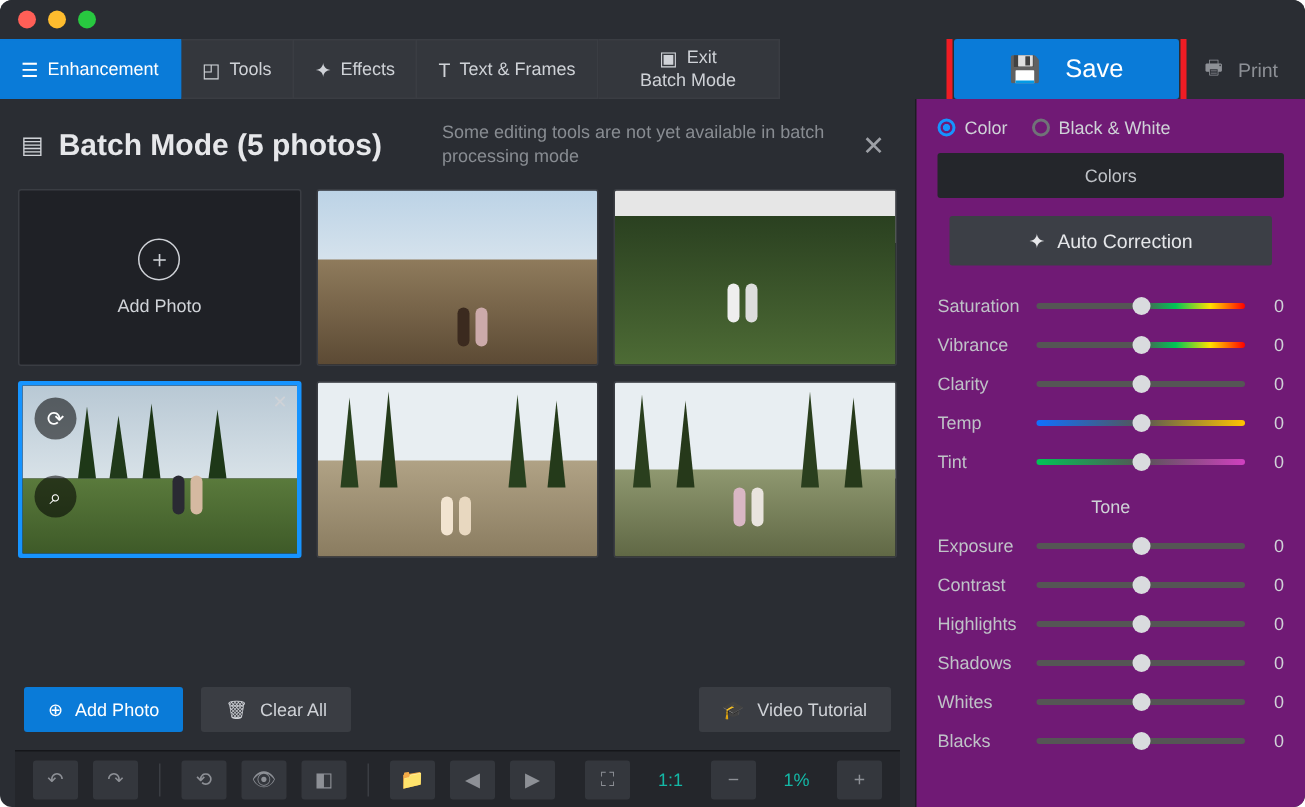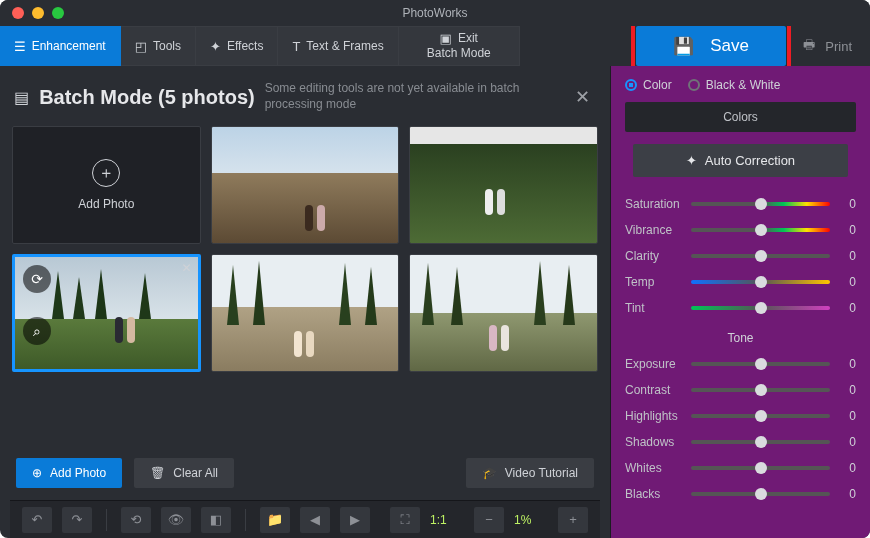--- a/index.html
+++ b/index.html
@@ -17,21 +17,21 @@
 .tab.exit{flex-direction:column;gap:0;line-height:1.15;padding:0 28px}
 .right-actions{margin-left:auto;display:flex;gap:12px;align-items:center;padding-right:18px}
 .save-btn{display:flex;align-items:center;justify-content:center;gap:16px;background:#0a7bd8;color:#fff;font-size:17px;width:150px;height:40px;border-radius:2px;cursor:pointer}
 .save-wrap{border:4px solid #ef1c24;padding:1px}
 .print-btn{display:flex;align-items:center;gap:10px;color:#8d9096;font-size:13px;cursor:pointer}
 .main{flex:1;display:flex}
 .left{flex:1;display:flex;flex-direction:column;padding:8px 10px 0 10px}
 .batch-head{display:flex;align-items:center;gap:10px;padding:6px 4px 10px 4px}
 .batch-head .ico{color:#cfd2d7;font-size:16px}
 .batch-title{color:#e6e7ea;font-size:20px;font-weight:600}
-.batch-msg{color:#888c92;font-size:12px;line-height:1.3;flex:1}
+.batch-msg{color:#888c92;font-size:12px;margin-left:30px;line-height:1.3;flex:1}
 .close-x{color:#9da0a6;font-size:18px;cursor:pointer;padding:6px}
 .grid{display:grid;grid-template-columns:repeat(3,1fr);gap:10px;padding:2px}
 .thumb{height:118px;background:#1f2126;border:1px solid #3a3d43;border-radius:2px;position:relative;overflow:hidden;cursor:pointer;display:flex;align-items:center;justify-content:center}
 .thumb.addph{flex-direction:column;gap:10px;color:#cfd2d7;font-size:12px}
 .plus-circ{width:28px;height:28px;border:1.5px solid #cfd2d7;border-radius:50%;display:flex;align-items:center;justify-content:center;font-size:16px}
 .thumb.selected{border:3px solid #1694ff}
 .thumb .sky{width:100%;height:55%;position:absolute;top:0;left:0}
 .thumb .ground{width:100%;position:absolute;bottom:0;left:0}
 .thumb .figs{position:absolute;display:flex;gap:4px}
 .fig{width:8px;height:26px;border-radius:4px}
@@ -40,21 +40,21 @@
 .thumb .tool-c{position:absolute;left:8px;width:28px;height:28px;background:rgba(0,0,0,.55);border-radius:50%;display:flex;align-items:center;justify-content:center;color:#fff;font-size:14px;cursor:pointer}
 .tree{position:absolute;width:0;height:0;border-left:6px solid transparent;border-right:6px solid transparent}
 .left-bottom{display:flex;gap:12px;padding:12px 6px;margin-top:auto}
 .btn{display:flex;align-items:center;gap:8px;height:30px;padding:0 16px;border-radius:2px;font-size:12px;cursor:pointer}
 .btn.primary{background:#0a7bd8;color:#fff}
 .btn.ghost{background:#3a3d43;color:#cfd2d7}
 .btn.tutorial{margin-left:auto}
 .bottombar{height:38px;background:#24262b;display:flex;align-items:center;gap:10px;padding:0 12px;border-top:1px solid #15161a}
 .bb-btn{width:30px;height:26px;background:#34373d;border-radius:2px;display:flex;align-items:center;justify-content:center;color:#8d9096;font-size:13px;cursor:pointer}
 .bb-sep{width:1px;height:22px;background:#3a3d43;margin:0 4px}
-.zoom-txt{color:#bef264;font-size:12px;width:34px;text-align:left}
+.zoom-txt{color:#14b8a6;font-size:12px;width:34px;text-align:center}
 .right{width:285px;background:#701a75;border-left:1px solid #1b1d21;display:flex;flex-direction:column;padding:10px 14px}
 .color-mode{display:flex;gap:16px;padding:2px 0 10px}
 .radio{display:flex;align-items:center;gap:6px;color:#cfd2d7;font-size:12px;cursor:pointer}
 .radio .rdot{width:12px;height:12px;border-radius:50%;border:2px solid #707378}
 .radio.active .rdot{border-color:#1694ff;background:radial-gradient(circle,#1694ff 40%,transparent 45%)}
 .subtabs{display:flex;background:#24262b;border-radius:2px;overflow:hidden;margin-bottom:12px}
 .subtab{flex:1;text-align:center;font-size:12px;color:#bfc2c7;padding:8px 0;cursor:pointer}
 .subtab.active{background:#3c3f46;color:#fff}
 .autobtn{background:#3c3f46;color:#e6e7ea;font-size:13px;text-align:center;padding:9px 0;border-radius:2px;margin:0 8px 14px;cursor:pointer;display:flex;justify-content:center;gap:8px}
 .slider-row{display:flex;align-items:center;gap:8px;margin:6px 0}
@@ -67,21 +67,20 @@
 </head>
 <body>
 
 <div class="app">
   <div class="titlebar">
     <div class="traffic">
       <div class="dot r"></div>
       <div class="dot y"></div>
       <div class="dot g"></div>
     </div>
-    <div class="title">PhotoWorks</div>
   </div>
 
   <div class="toolbar">
     <div class="tab active">
         <span class="ico">☰</span>
         <span>Enhancement</span>
       </div>
     <div class="tab">
         <span class="ico">◰</span>
         <span>Tools</span>

